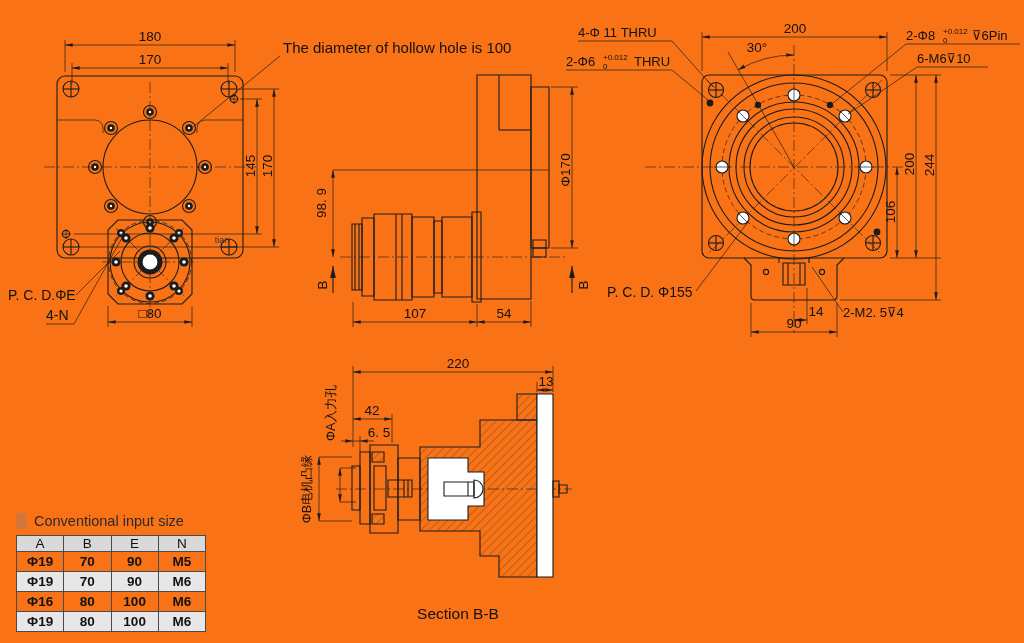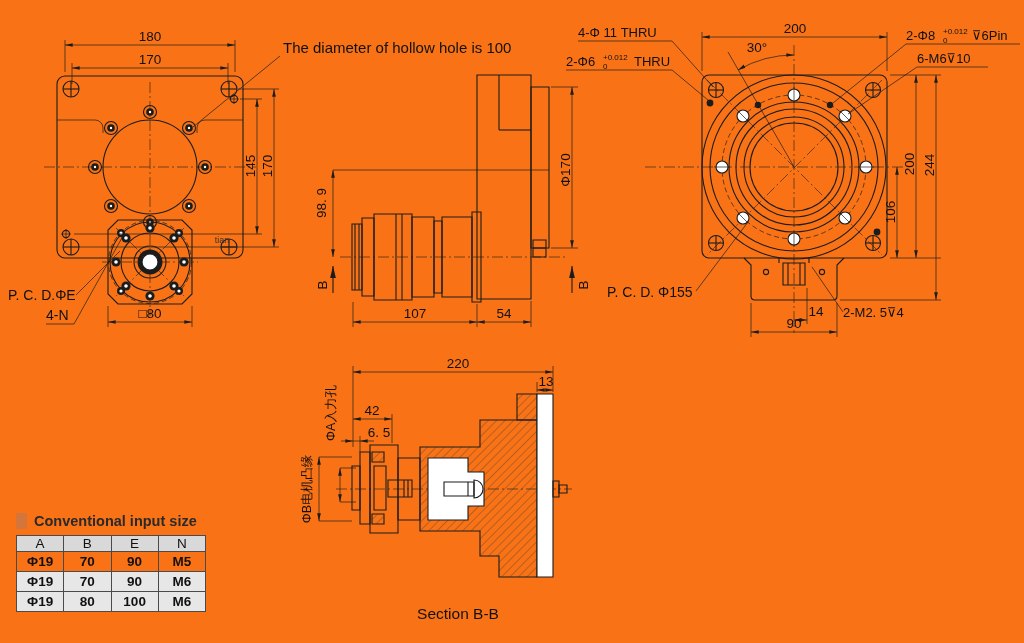--- a/index.html
+++ b/index.html
@@ -16,21 +16,21 @@
   .hatchfill{fill:url(#hatch);stroke:#1c1c1c;stroke-width:1.1;}
   text{fill:#111;stroke:none;font-family:"Liberation Sans","DejaVu Sans",sans-serif;}
   .dimt{font-size:13.5px;text-anchor:middle;}
   .callout{font-size:13px;text-anchor:start;}
   .tol{font-size:8px;text-anchor:start;}
   .note{font-size:15px;text-anchor:start;}
   .sect{font-size:15.5px;text-anchor:middle;}
   .brand{font-size:9px;text-anchor:middle;fill:#333;}
   
   #spec{position:absolute;left:16px;top:513px;width:196px;}
-  #spec .title{display:flex;align-items:center;gap:7px;font-size:14.5px;font-weight:700;color:#2a2a2a;margin-bottom:6px;}
+  #spec .title{display:flex;align-items:center;gap:7px;font-size:14.5px;font-weight:400;color:#2a2a2a;margin-bottom:6px;}
   #spec .sq{width:11px;height:16px;display:inline-block;}
   #spec table{border-collapse:collapse;table-layout:fixed;width:190px;}
   #spec td,#spec th{border:1px solid #4a4a4a;text-align:center;font-size:13.5px;color:#111;
                     height:19px;padding:0;font-weight:700;}
   #spec th{height:14px;background:#d9d9d9;font-weight:400;}
   #spec tr.alt td{background:#e7e7e7;}
 </style>
 </head>
 <body>
 
@@ -457,20 +457,26 @@
             <td>70</td>
       <td>90</td>
             <td>M5</td>
     </tr>
     <tr class="alt">
       <td>Φ19</td>
             <td>70</td>
       <td>90</td>
             <td>M6</td>
     </tr>
+    <tr>
+      <td>Φ16</td>
+            <td>80</td>
+      <td>100</td>
+            <td>M6</td>
+    </tr>
     <tr class="alt">
       <td>Φ19</td>
             <td>80</td>
       <td>100</td>
             <td>M6</td>
     </tr>
   </tbody>
       </table>
 </div>
 </div>

